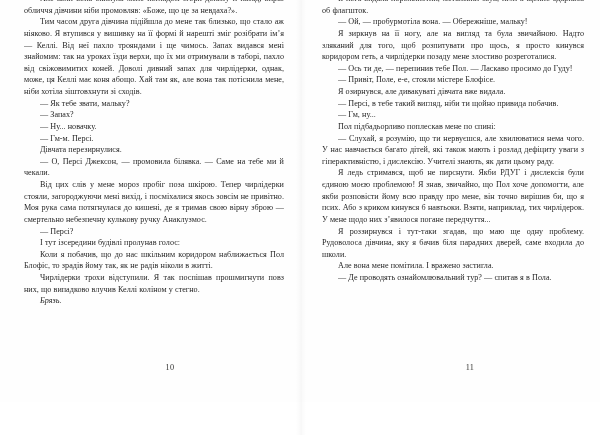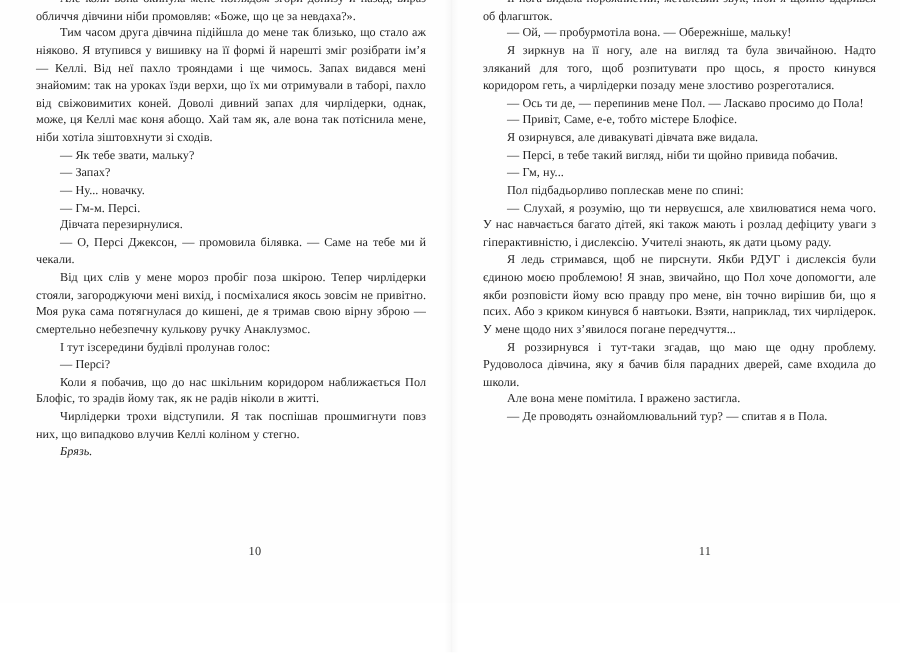--- a/index.html
+++ b/index.html
@@ -90,36 +90,36 @@
     <div class="text-block">
       <p class="para">Але коли вона окинула мене поглядом згори донизу й назад, вираз обличчя дівчини ніби промовляв: «Боже, що це за невдаха?».</p>
       <p class="para">Тим часом друга дівчина підійшла до мене так близько, що стало аж ніяково. Я втупився у вишивку на її формі й нарешті зміг розібрати ім’я — Келлі. Від неї пахло трояндами і ще чимось. Запах видався мені знайомим: так на уроках їзди верхи, що їх ми отримували в таборі, пахло від свіжовимитих коней. Доволі дивний запах для чирлідерки, однак, може, ця Келлі має коня абощо. Хай там як, але вона так потіснила мене, ніби хотіла зіштовхнути зі сходів.</p>
       <p class="para dialogue">— Як тебе звати, мальку?</p>
       <p class="para dialogue">— Запах?</p>
       <p class="para dialogue">— Ну... новачку.</p>
       <p class="para dialogue">— Гм-м. Персі.</p>
       <p class="para">Дівчата перезирнулися.</p>
       <p class="para dialogue">— О, Персі Джексон, — промовила білявка. — Саме на тебе ми й чекали.</p>
       <p class="para">Від цих слів у мене мороз пробіг поза шкірою. Тепер чирлідерки стояли, загороджуючи мені вихід, і посміхалися якось зовсім не привітно. Моя рука сама потягнулася до кишені, де я тримав свою вірну зброю — смертельно небезпечну кулькову ручку Анаклузмос.</p>
+      <p class="para dialogue">— Персі?</p>
       <p class="para">І тут ізсередини будівлі пролунав голос:</p>
-      <p class="para dialogue">— Персі?</p>
       <p class="para">Коли я побачив, що до нас шкільним коридором наближається Пол Блофіс, то зрадів йому так, як не радів ніколи в житті.</p>
       <p class="para">Чирлідерки трохи відступили. Я так поспішав прошмигнути повз них, що випадково влучив Келлі коліном у стегно.</p>
       <p class="para italic">Брязь.</p>
     </div>
     <div class="folio folio-left">10</div>
   </div>
 
   <div class="page page-right">
     <div class="text-block">
       <p class="para">Її нога видала порожнистий, металевий звук, ніби я щойно вдарився об флагшток.</p>
       <p class="para dialogue">— Ой, — пробурмотіла вона. — Обережніше, мальку!</p>
       <p class="para">Я зиркнув на її ногу, але на вигляд та була звичайною. Надто зляканий для того, щоб розпитувати про щось, я просто кинувся коридором геть, а чирлідерки позаду мене злостиво розреготалися.</p>
-      <p class="para dialogue">— Ось ти де, — перепинив мене Пол. — Ласкаво просимо до Пола!</p>
-      <p class="para dialogue">— Привіт, Саме, е-е, тобто містере Блофісе.</p>
+      <p class="para dialogue">— Ось ти де, — перепинив тебе Пол. — Ласкаво просимо до Гуду!</p>
+      <p class="para dialogue">— Привіт, Поле, е-е, стояли містере Блофісе.</p>
       <p class="para">Я озирнувся, але дивакуваті дівчата вже видала.</p>
       <p class="para dialogue">— Персі, в тебе такий вигляд, ніби ти щойно привида побачив.</p>
       <p class="para dialogue">— Гм, ну...</p>
       <p class="para">Пол підбадьорливо поплескав мене по спині:</p>
       <p class="para dialogue">— Слухай, я розумію, що ти нервуєшся, але хвилюватися нема чого. У нас навчається багато дітей, які також мають і розлад дефіциту уваги з гіперактивністю, і дислексію. Учителі знають, як дати цьому раду.</p>
       <p class="para">Я ледь стримався, щоб не пирснути. Якби РДУГ і дислексія були єдиною моєю проблемою! Я знав, звичайно, що Пол хоче допомогти, але якби розповісти йому всю правду про мене, він точно вирішив би, що я псих. Або з криком кинувся б навтьоки. Взяти, наприклад, тих чирлідерок. У мене щодо них з’явилося погане передчуття...</p>
       <p class="para">Я роззирнувся і тут-таки згадав, що маю ще одну проблему. Рудоволоса дівчина, яку я бачив біля парадних дверей, саме входила до школи.</p>
       <p class="para">Але вона мене помітила. І вражено застигла.</p>
       <p class="para dialogue">— Де проводять ознайомлювальний тур? — спитав я в Пола.</p>
     </div>

